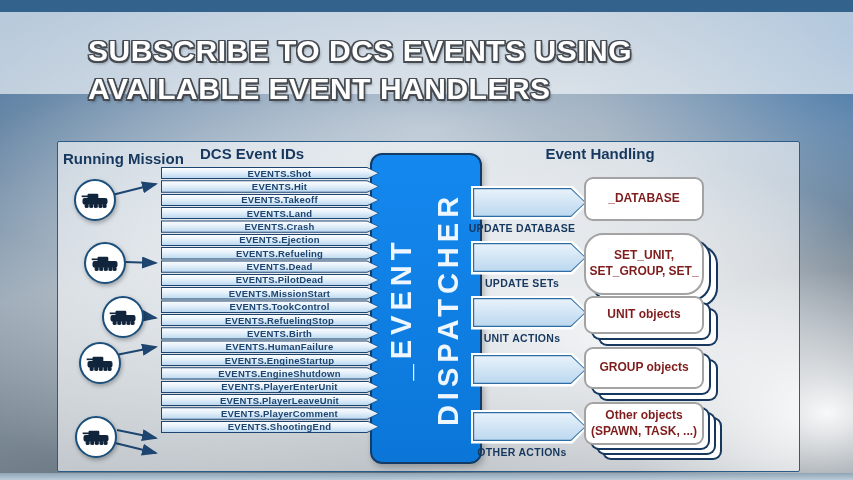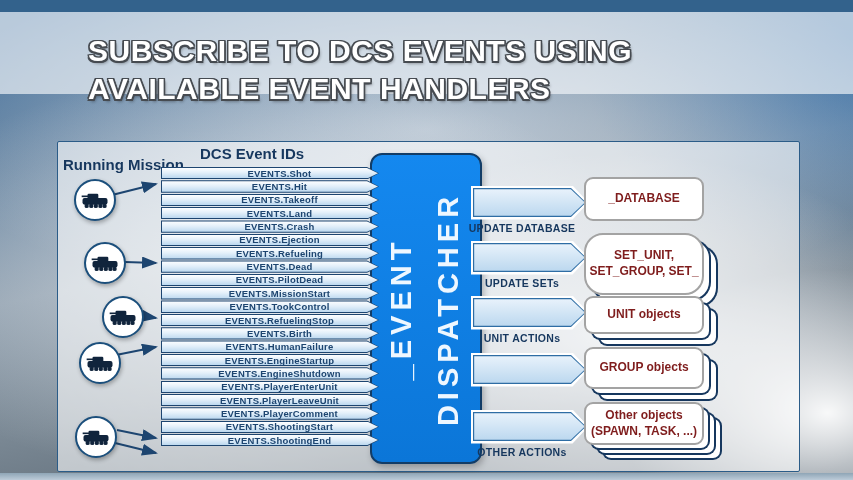--- a/index.html
+++ b/index.html
@@ -29,21 +29,21 @@
       1.5px 1.5px 0 #464b51,0 -1.5px 0 #464b51,0 1.5px 0 #464b51,-1.5px 0 0 #464b51,
       1.5px 0 0 #464b51,2px 3px 3px rgba(0,0,0,.3);
   }
   
   .panel{
     position:absolute;left:57px;top:141px;width:743px;height:331px;
     background:rgba(255,255,255,.58);border:1.5px solid #2b5c88;border-radius:2px;
     box-sizing:border-box;z-index:1;
   }
   .hdr{position:absolute;z-index:3;font-size:15px;font-weight:bold;color:#16375e;white-space:nowrap;}
-  .hdr-running{left:63px;top:156px;}
+  .hdr-running{left:63px;top:150px;}
   .hdr-ids{left:200px;top:145px;}
   .hdr-handling{left:534px;top:145px;width:132px;text-align:center;}
   
   .evlist{position:absolute;left:161px;top:167px;width:218px;z-index:4;}
   .evrow{position:relative;height:12.45px;margin-bottom:.91px;}
   .evrow i{position:absolute;display:block;}
   .evrow .b{inset:0;background:#1d4570;
     clip-path:polygon(0 0,calc(100% - 12px) 0,100% 50%,calc(100% - 12px) 100%,0 100%);}
   .evrow .f{inset:1px;background:linear-gradient(#fdfeff 0%,#e4f0fa 45%,#bcd8ef 100%);
     clip-path:polygon(0 0,calc(100% - 11px) 0,100% 50%,calc(100% - 11px) 100%,0 100%);}
@@ -116,20 +116,21 @@
     <div class="title">
       <div>SUBSCRIBE TO DCS EVENTS USING</div>
       <div>AVAILABLE EVENT HANDLERS</div>
     </div>
   </div>
 
   <div class="panel"></div>
 
   <div class="hdr hdr-running">Running Mission</div>
   <div class="hdr hdr-ids">DCS Event IDs</div>
+  <div class="hdr hdr-handling">Event Handling</div>
 
   <svg class="arrows" width="853" height="480">
     <defs>
       <marker id="ah" markerWidth="8" markerHeight="6" refX="7" refY="3" orient="auto">
         <path d="M0,0 L8,3 L0,6 Z" fill="#1d4570"></path>
       </marker>
     </defs>
     <g stroke="#1d4570" stroke-width="2" marker-end="url(#ah)">
       <line x1="112" y1="195" x2="156" y2="184"></line>
       <line x1="125" y1="262" x2="156" y2="263"></line>
@@ -304,25 +305,20 @@
       <span class="t">EVENTS.PlayerLeaveUnit</span>
     </div>
       <div class="evrow">
       <i class="b"></i>
       <i class="f"></i>
       <span class="t">EVENTS.PlayerComment</span>
     </div>
       <div class="evrow">
       <i class="b"></i>
       <i class="f"></i>
-      <span class="t">EVENTS.ShootingStart</span>
-    </div>
-      <div class="evrow">
-      <i class="b"></i>
-      <i class="f"></i>
       <span class="t">EVENTS.ShootingEnd</span>
     </div>
     </div>
 
   <div class="dispatcher">
     <div class="dtxt">
       <div>_EVENT</div>
       <div>DISPATCHER</div>
     </div>
   </div>

